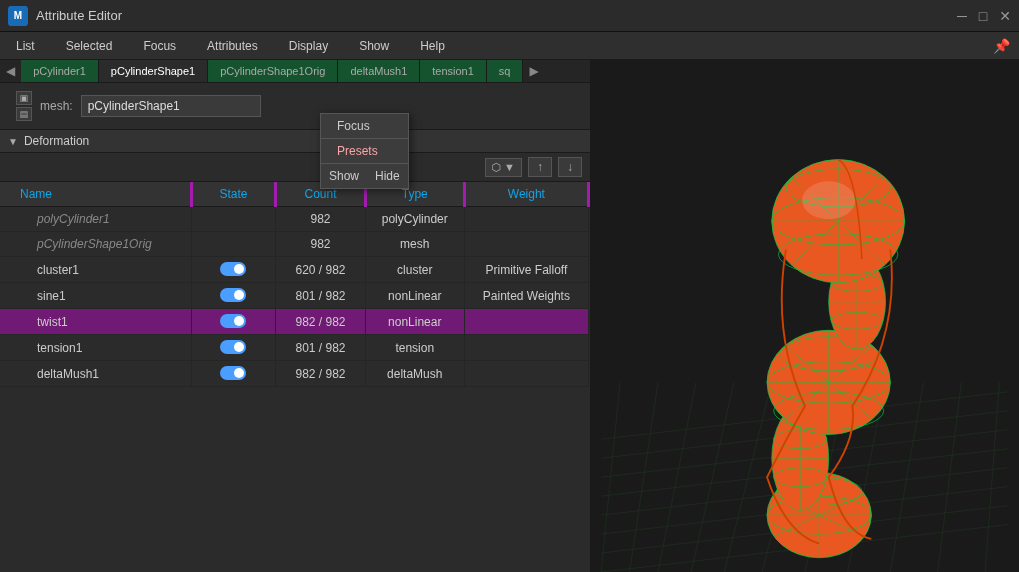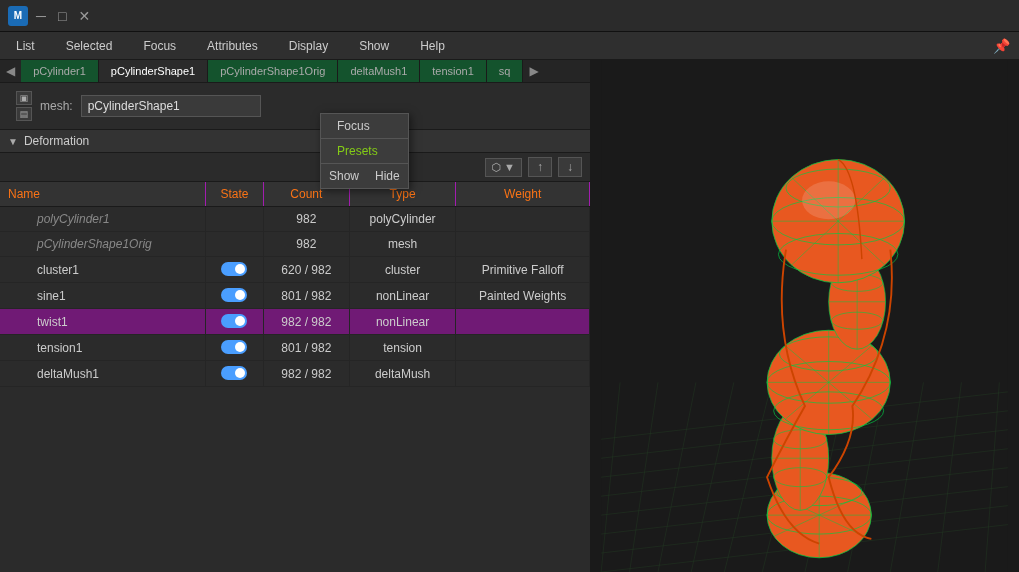--- a/index.html
+++ b/index.html
@@ -148,21 +148,21 @@
       z-index: 100;
       min-width: 80px;
       box-shadow: 2px 2px 8px rgba(0,0,0,0.5);
     }
     .focus-popup-item {
       padding: 5px 16px;
       cursor: pointer;
       color: #ccc;
       font-size: 12px;
     }
-    .focus-popup-item.disabled { color: #84cc16; cursor: default; }
+    .focus-popup-item.disabled { color: #fca5a5; cursor: default; }
     .focus-popup-divider {
       border-bottom: 1px solid #555;
       margin: 0;
     }
     .focus-popup-row {
       display: flex;
       gap: 0;
     }
     .focus-popup-half {
       flex: 1;
@@ -232,27 +232,27 @@
     .table-scroll::-webkit-scrollbar-thumb { background: #555; }
 
     table {
       width: 100%;
       border-collapse: collapse;
     }
     thead tr {
       background: #333;
     }
     thead th {
-      padding: 5px 8px;
+      padding: 5px 20px;
       text-align: center;
-      color: #f97316;
+      color: #0ea5e9;
       font-weight: normal;
       font-size: 12px;
       border-bottom: 1px solid #1a1a1a;
-      border-right: 1px solid #a21caf;
+      border-right: 3px solid #a21caf;
     }
     thead th:first-child { text-align: left; }
     tbody tr {
       border-bottom: 1px solid #252525;
     }
     tbody tr.selected { background: #701a75; }
     tbody td {
       padding: 5px 8px;
       font-size: 12px;
       text-align: center;
@@ -291,20 +291,21 @@
       height: 100%;
     }
   </style>
 </head>
 <body>
 
 <div class="title-bar">
   <div class="title-bar-logo">
     <span>M</span>
   </div>
+  <span class="title-bar-text">Attribute Editor</span>
   <div class="title-bar-controls">
     <span class="title-bar-btn">─</span>
     <span class="title-bar-btn">□</span>
     <span class="title-bar-btn">✕</span>
   </div>
 </div>
 
 <div class="menu-bar">
   <span class="menu-item">List</span>
   <span class="menu-item">Selected</span>

